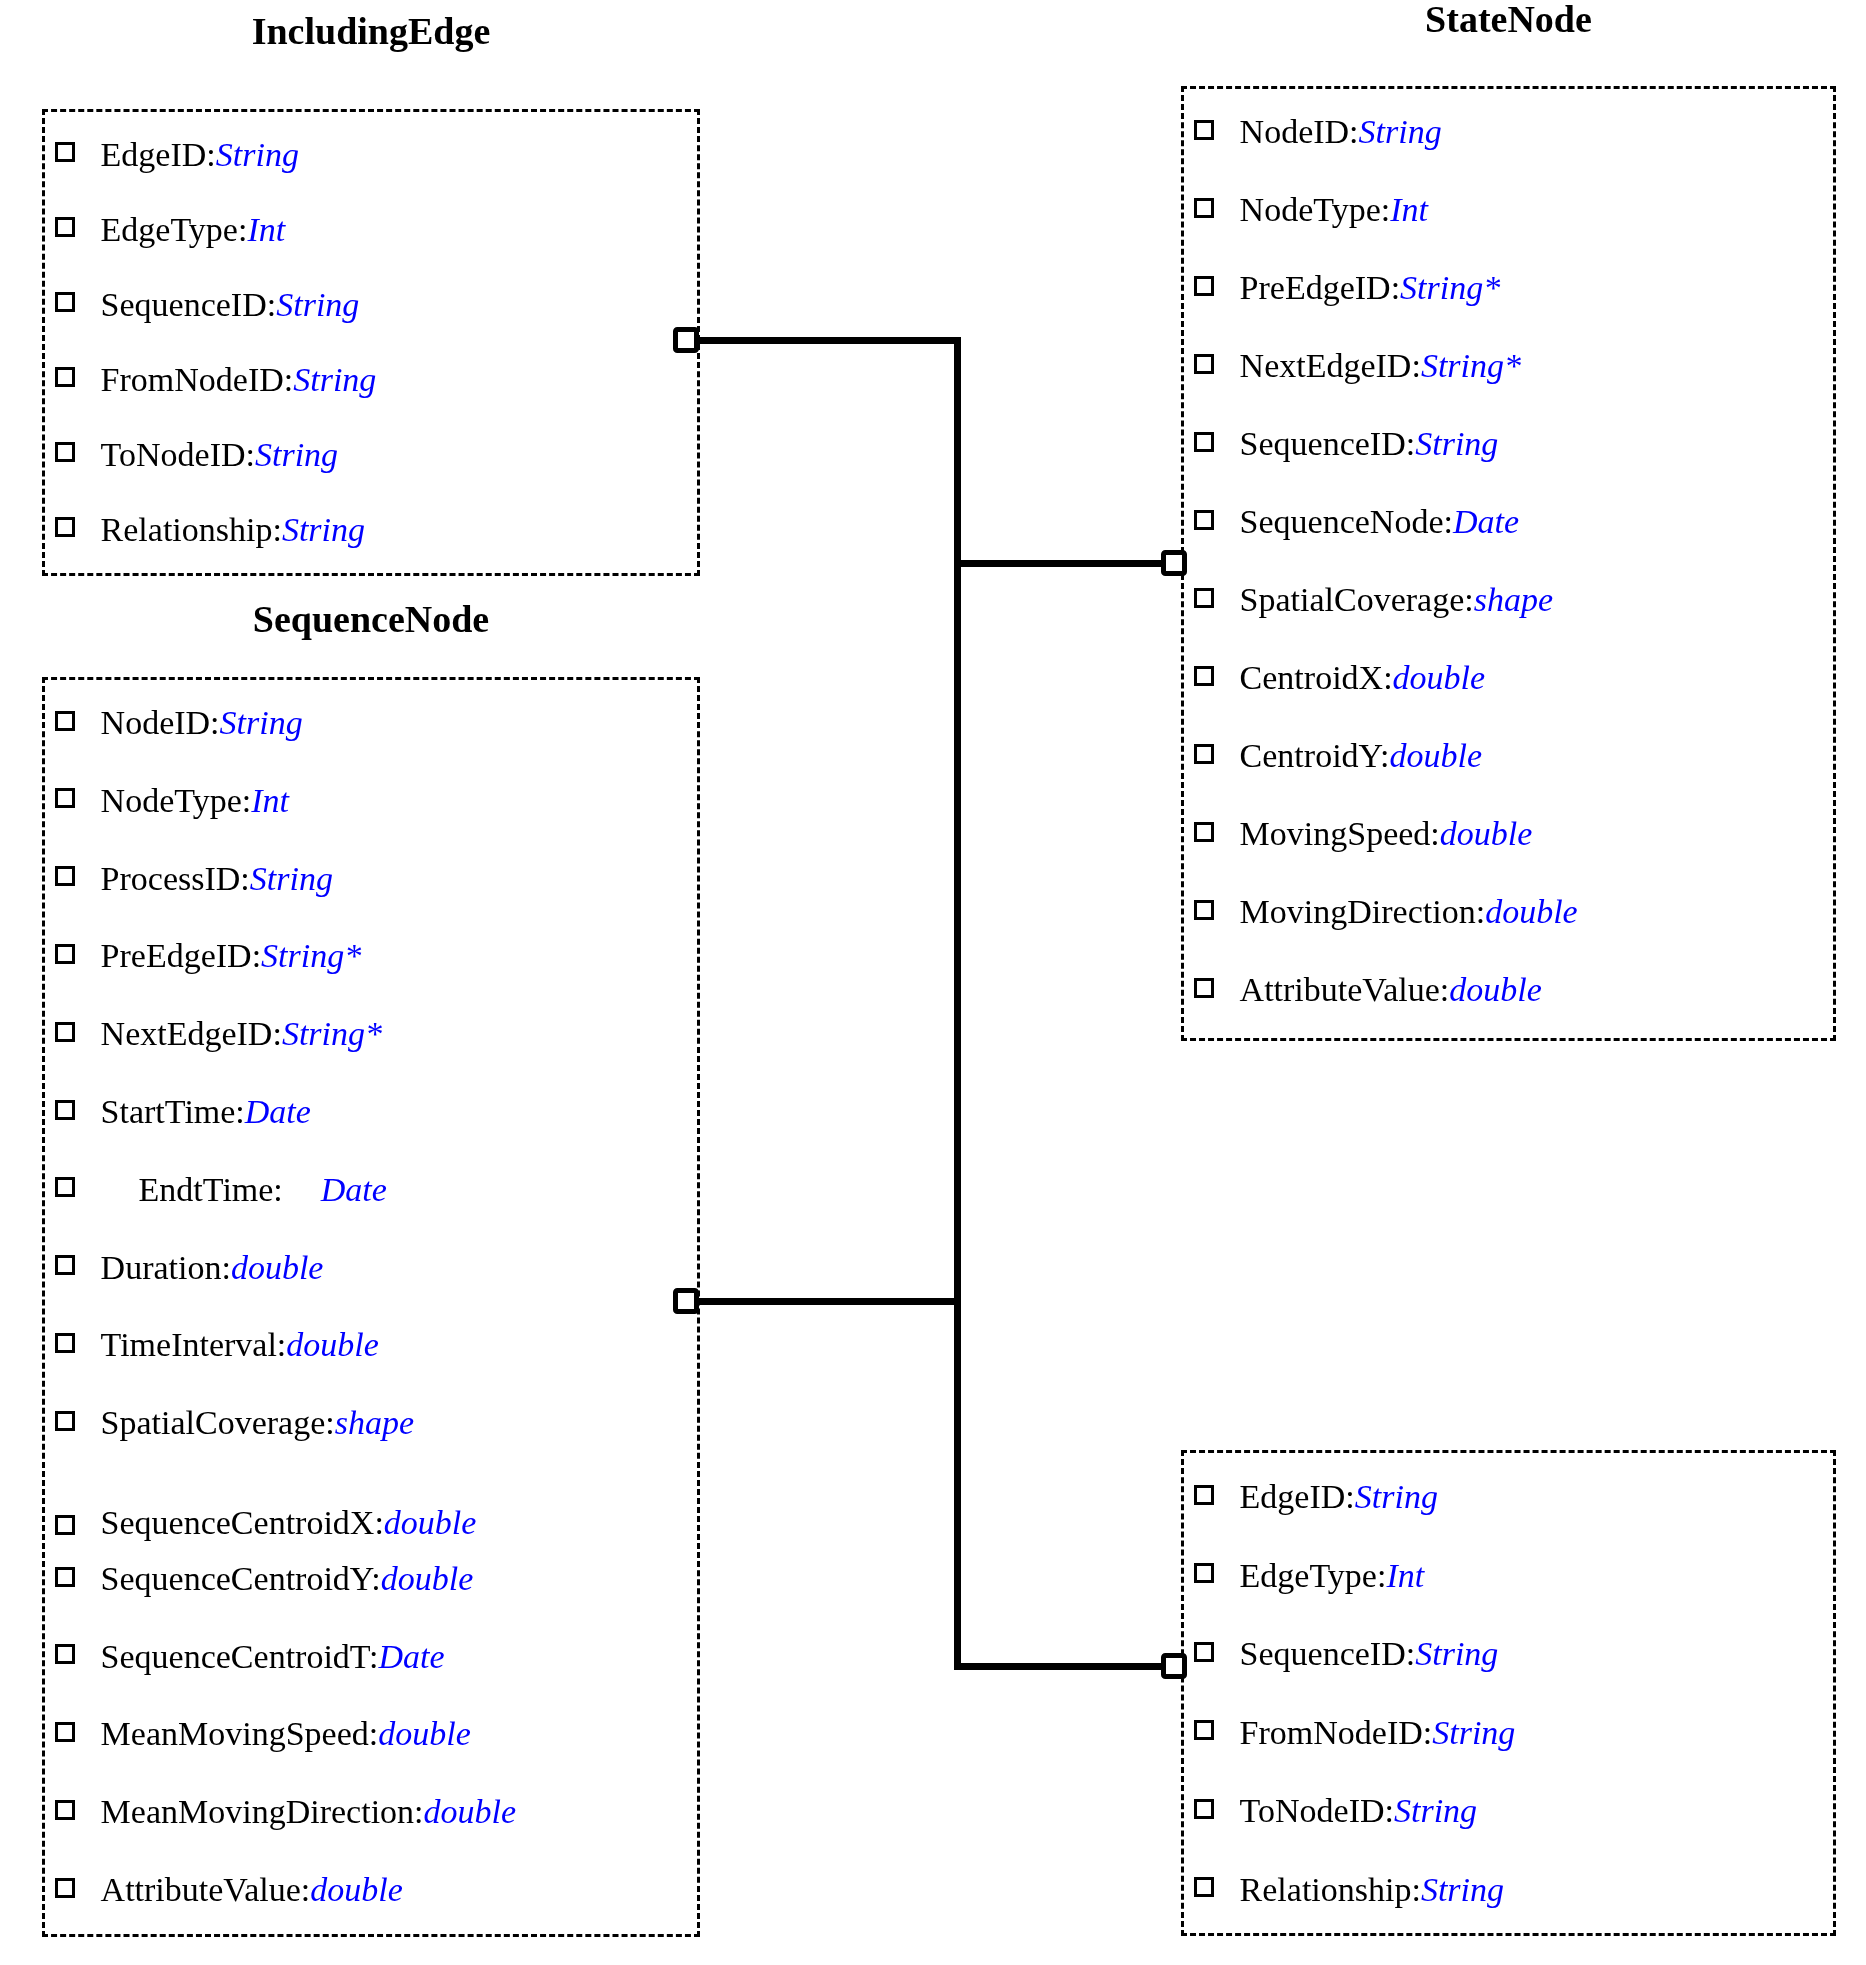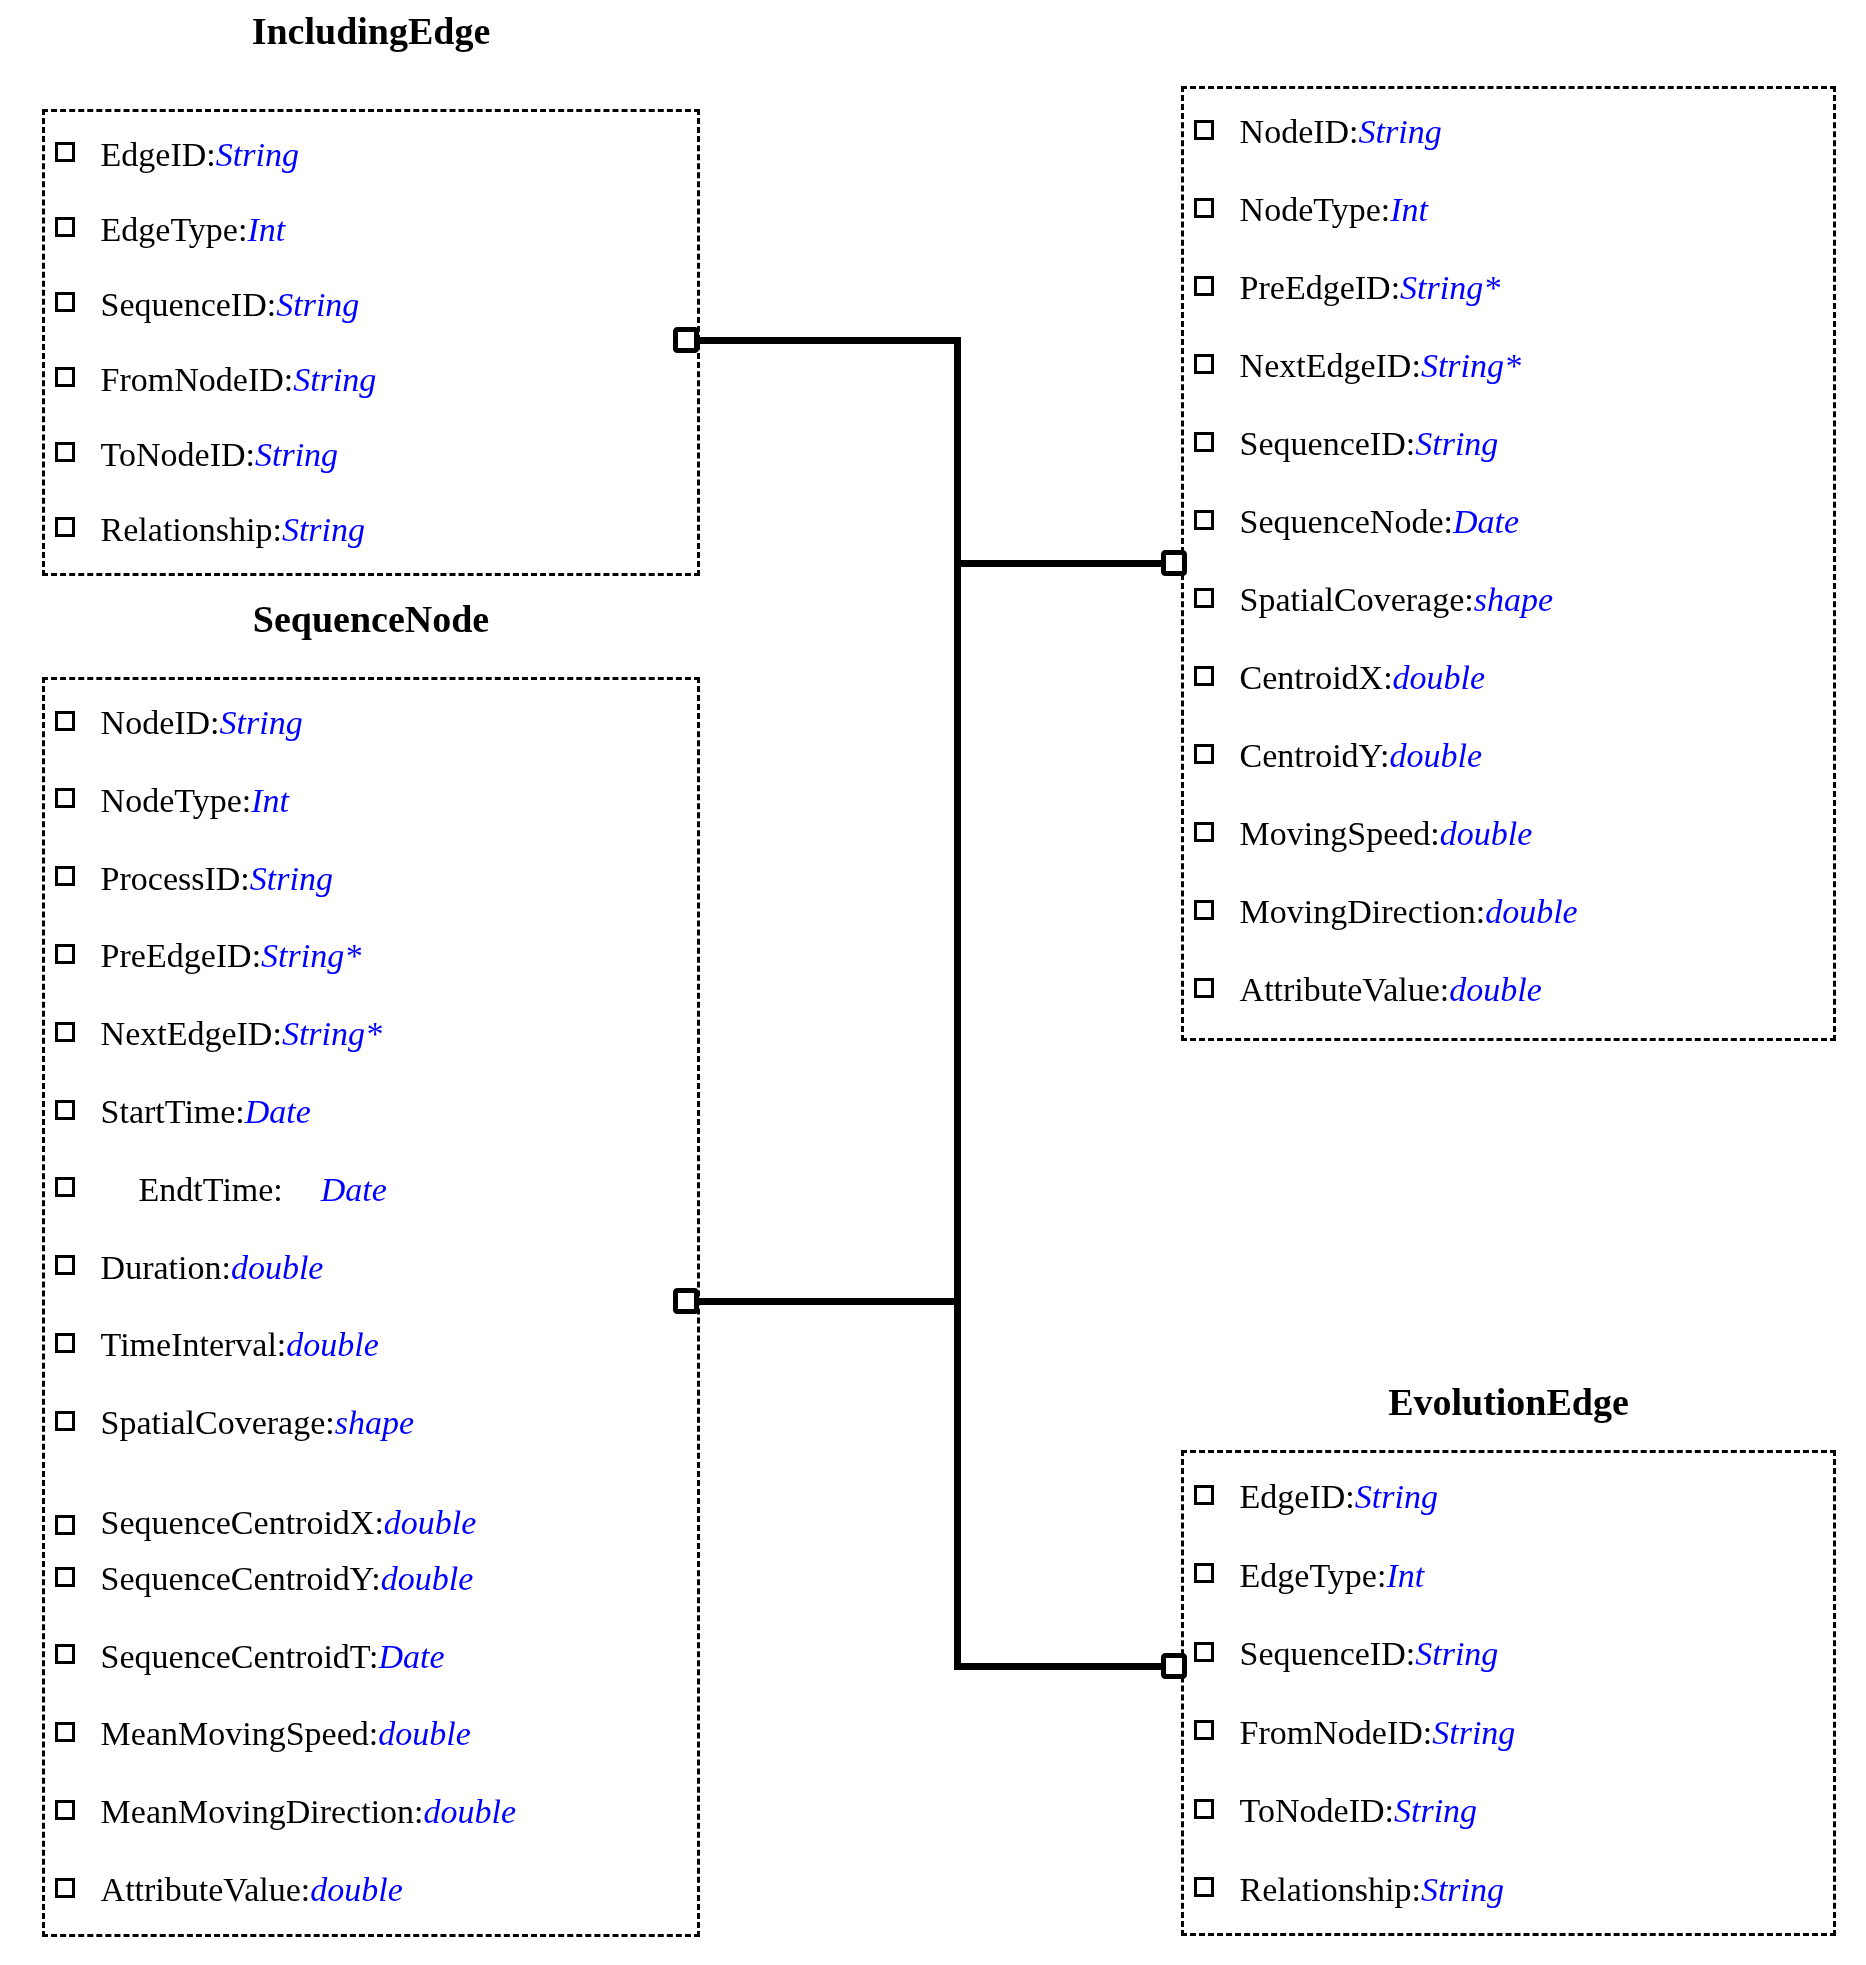--- a/index.html
+++ b/index.html
@@ -228,20 +228,21 @@
         <span class="attr-name">MeanMovingDirection:</span>
         <span class="attr-type">double</span>
       </div>
       <div class="attr-row" style="height: 78px;">
         <span class="bullet"></span>
         <span class="attr-name">AttributeValue:</span>
         <span class="attr-type">double</span>
       </div>
     </div>
 
+  <div class="class-title" style="left:1181px; top:0px; width:655px;">StateNode</div>
   <div class="class-box" style="left:1181px; top:86px; width:655px; height:955px;"></div>
   <div class="attr-list" id="attrs-state-node" style="left:1194px; top:93px; width:631px; height:940px;">
       <div class="attr-row" style="height: 78px;">
         <span class="bullet"></span>
         <span class="attr-name">NodeID:</span>
         <span class="attr-type">String</span>
       </div>
       <div class="attr-row" style="height: 78px;">
         <span class="bullet"></span>
         <span class="attr-name">NodeType:</span>
@@ -292,21 +293,20 @@
         <span class="attr-name">MovingDirection:</span>
         <span class="attr-type">double</span>
       </div>
       <div class="attr-row" style="height: 78px;">
         <span class="bullet"></span>
         <span class="attr-name">AttributeValue:</span>
         <span class="attr-type">double</span>
       </div>
     </div>
 
-  <div class="class-title" style="left:1181px; top:1383px; width:655px;">EvolutionEdge</div>
   <div class="class-box" style="left:1181px; top:1450px; width:655px; height:486px;"></div>
   <div class="attr-list" id="attrs-evolution-edge" style="left:1194px; top:1458px; width:631px; height:471px;">
       <div class="attr-row" style="height: 79px;">
         <span class="bullet"></span>
         <span class="attr-name">EdgeID:</span>
         <span class="attr-type">String</span>
       </div>
       <div class="attr-row" style="height: 79px;">
         <span class="bullet"></span>
         <span class="attr-name">EdgeType:</span>

